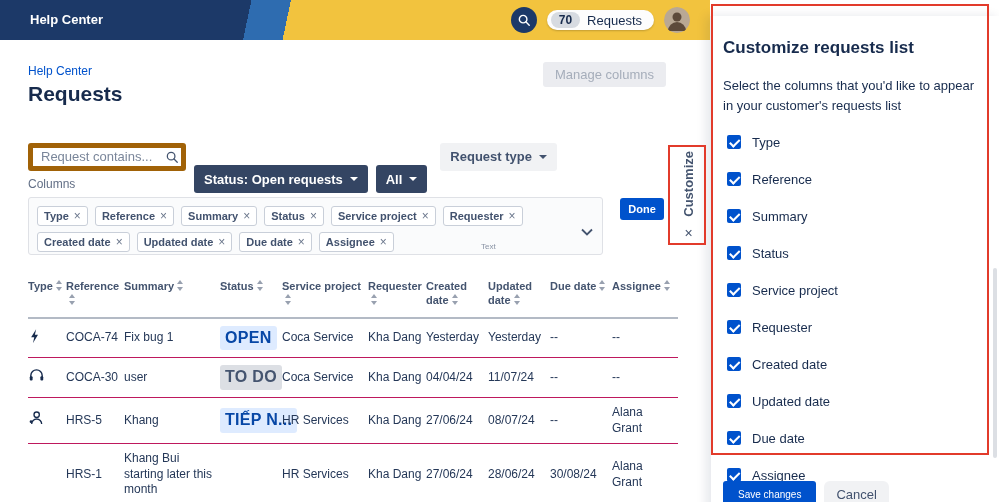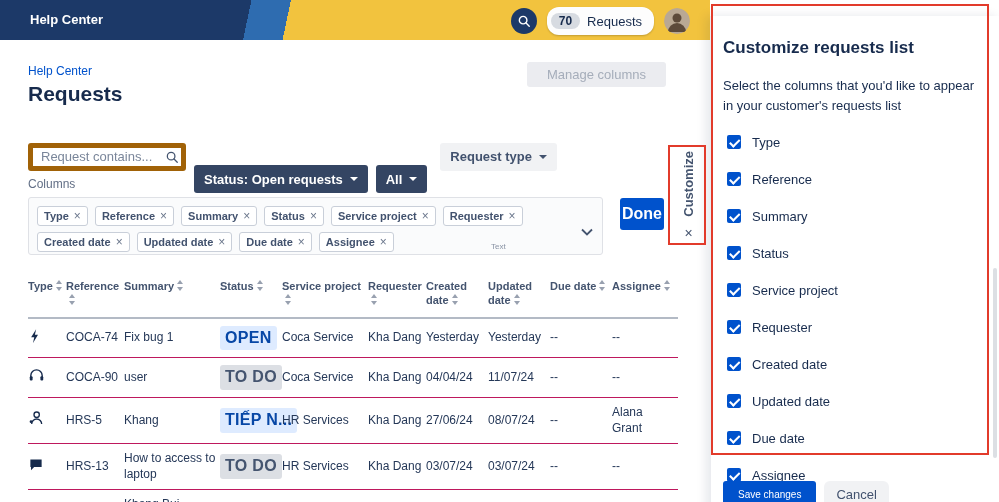--- a/index.html
+++ b/index.html
@@ -16,32 +16,32 @@
     position:absolute; left:0; top:0; width:710px; height:40px;
     background:linear-gradient(102deg,#1c3968 0%,#1c3968 35%,#2e6cb0 35%,#2e6cb0 40.5%,#f2c33e 40.5%,#f2c33e 100%);
   }
   .brand { position:absolute; left:30px; top:0; line-height:40px; color:#fff; font-size:13px; font-weight:700; }
   .topbar-right { position:absolute; right:20px; top:7px; display:flex; align-items:center; gap:10px; }
   .search-circle {
     width:26px; height:26px; border-radius:50%; background:#1c3968;
     display:flex; align-items:center; justify-content:center; cursor:pointer;
   }
   .req-pill {
-    height:28px; border-radius:12px; background:#fdfdfd; display:flex; align-items:center;
+    height:20px; border-radius:12px; background:#fdfdfd; display:flex; align-items:center;
     gap:7px; padding:0 12px 0 4px; box-shadow:0 1px 2px rgba(0,0,0,.2); cursor:pointer;
   }
   .req-pill .count { background:#d7dbe1; border-radius:10px; padding:1px 8px; font-size:12px; font-weight:700; color:#172B4D; }
   .req-pill .lbl { font-size:13px; color:#172B4D; }
   .avatar { width:26px; height:26px; border-radius:50%; overflow:hidden; cursor:pointer; }
 
   .breadcrumb { position:absolute; left:28px; top:64px; font-size:12px; color:#0052CC; text-decoration:none; cursor:pointer; }
   .page-title { position:absolute; left:28px; top:82px; font-size:21px; font-weight:700; color:#172B4D; }
   .manage-cols {
     position:absolute; right:44px; top:62px; background:#EBECF0; color:#A5ADBA;
-    border:none; border-radius:3px; font-size:13px; font-weight:500; padding:5px 20px;
+    border:none; border-radius:3px; font-size:13px; font-weight:500; padding:5px 12px;
     font-family:inherit; cursor:pointer;
   }
 
   
   .filters { position:absolute; left:28px; top:120px; display:flex; align-items:center; gap:8px; }
   .search-wrap { position:relative; }
   .search-wrap input {
     width:158px; height:28px; border:5px solid #a16207; border-radius:3px;
     padding:0 28px 0 8px; font-size:13px; color:#172B4D; font-family:inherit;
   }
@@ -62,25 +62,25 @@
     background:#FAFBFC; border:1px solid #DFE1E6; border-radius:3px;
     padding:8px 30px 8px 8px; display:flex; flex-wrap:wrap; gap:6px 7px; align-content:flex-start; cursor:pointer;
   }
   .chip {
     background:#fff; border:1px solid #C9CFD9; border-radius:3px; height:20px;
     display:inline-flex; align-items:center; gap:5px; padding:0 6px;
     font-size:11px; font-weight:700; color:#42526E; white-space:nowrap;
   }
   .chip .x { color:#6B778C; font-size:12px; font-weight:400; cursor:pointer; line-height:1; }
   .box-chev { position:absolute; right:9px; top:24px; }
-  .text-hint { position:absolute; left:462px; top:44px; font-size:8px; color:#8993A4; }
+  .text-hint { position:absolute; left:452px; top:44px; font-size:8px; color:#8993A4; }
   .done-btn {
-    position:absolute; left:620px; top:198px; width:44px; height:32px;
+    position:absolute; left:620px; top:198px; width:44px; height:22px;
     background:#0052CC; color:#fff; border:none; border-radius:3px;
-    font-size:16px; font-weight:600; font-family:inherit; cursor:pointer;
+    font-size:11px; font-weight:600; font-family:inherit; cursor:pointer;
   }
 
   
   .tbl-wrap { position:absolute; left:28px; top:272px; width:652px; }
   table.req { border-collapse:collapse; table-layout:fixed; width:650px; }
   table.req th {
     text-align:left; font-size:11px; color:#44546F; font-weight:700;
     padding:8px 2px 9px 0; vertical-align:top; border-bottom:2px solid #B3BAC5; line-height:1.25; cursor:pointer;
   }
   table.req td {
@@ -279,21 +279,21 @@
           <td>Yesterday</td>
           <td>--</td>
           <td>--</td>
         </tr>
         <tr>
           <td><span><svg width="17" height="17" viewBox="0 0 24 24" fill="none" stroke="#172B4D" stroke-width="2">
                   <path d="M4 15v-3a8 8 0 0 1 16 0v3"></path>
                   <rect x="2.5" y="13" width="4" height="6" rx="1.5" fill="#172B4D" stroke="none"></rect>
                   <rect x="17.5" y="13" width="4" height="6" rx="1.5" fill="#172B4D" stroke="none"></rect>
                 </svg></span></td>
-          <td>COCA-90</td>
+          <td>COCA-30</td>
           <td class="sum">user</td>
           <td><span class="badge gray">TO DO</span></td>
           <td>Coca Service</td>
           <td>Kha Dang</td>
           <td>04/04/24</td>
           <td>11/07/24</td>
           <td>--</td>
           <td>--</td>
         </tr>
         <tr>
@@ -306,34 +306,20 @@
           <td class="sum">Khang</td>
           <td><span class="badge blue">TIẾP N...</span></td>
           <td>HR Services</td>
           <td>Kha Dang</td>
           <td>27/06/24</td>
           <td>08/07/24</td>
           <td>--</td>
           <td>Alana Grant</td>
         </tr>
         <tr>
-          <td><span><svg width="16" height="15" viewBox="0 0 24 24">
-                  <path d="M3 4h18v12H9l-5 5v-5H3z" fill="#172B4D"></path>
-                </svg></span></td>
-          <td>HRS-13</td>
-          <td class="sum">How to access to laptop</td>
-          <td><span class="badge gray">TO DO</span></td>
-          <td>HR Services</td>
-          <td>Kha Dang</td>
-          <td>03/07/24</td>
-          <td>03/07/24</td>
-          <td>--</td>
-          <td>--</td>
-        </tr>
-        <tr>
           <td></td>
           <td>HRS-1</td>
           <td class="sum">Khang Bui starting later this month</td>
           <td></td>
           <td>HR Services</td>
           <td>Kha Dang</td>
           <td>27/06/24</td>
           <td>28/06/24</td>
           <td>30/08/24</td>
           <td>Alana Grant</td>

